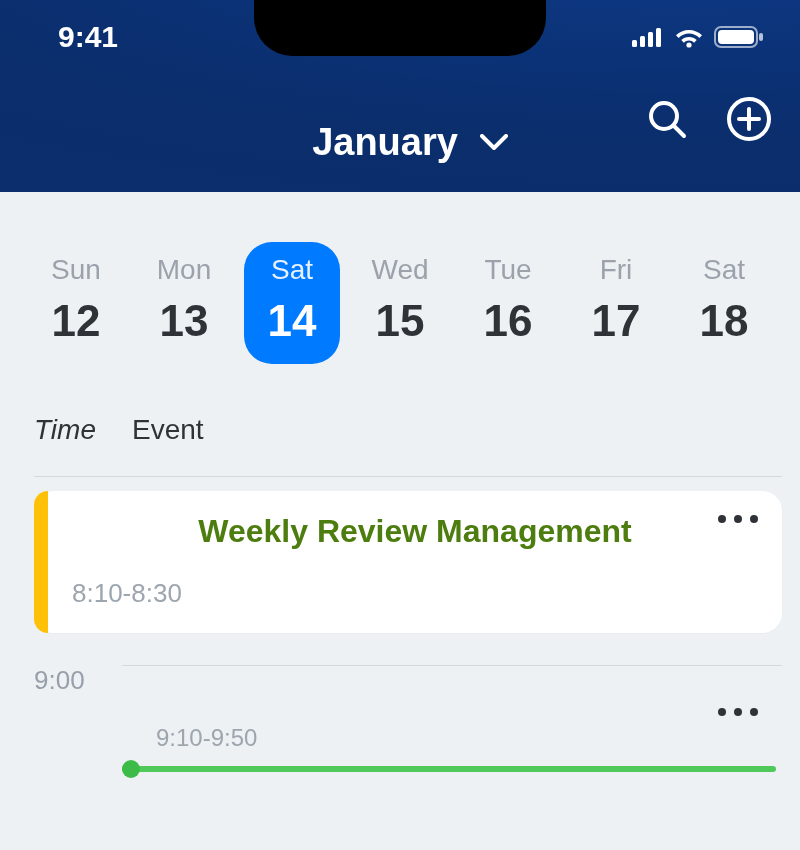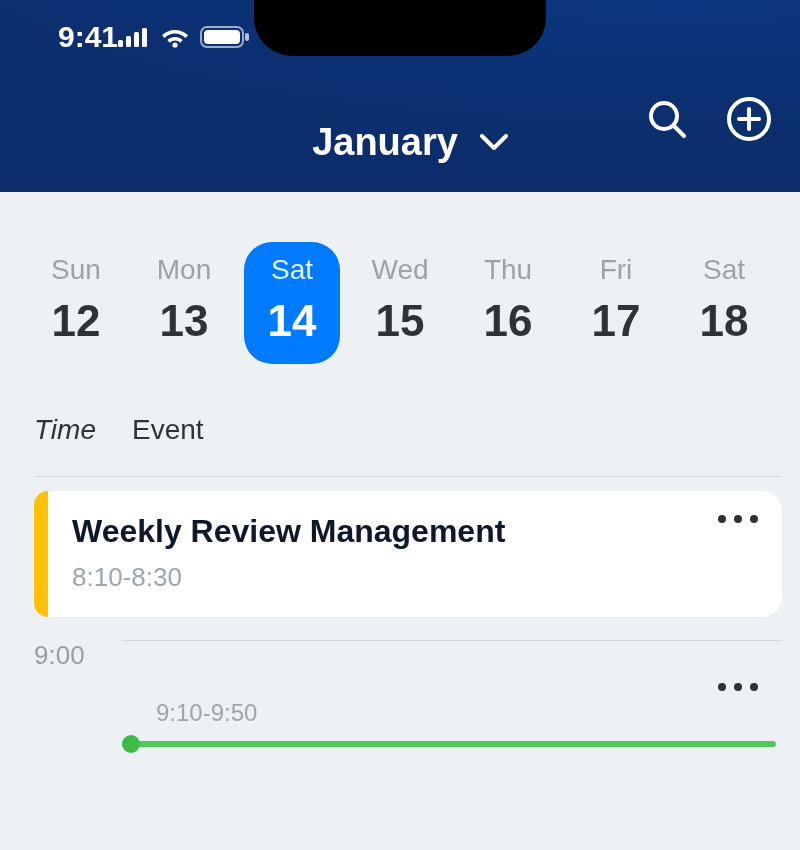--- a/index.html
+++ b/index.html
@@ -16,21 +16,21 @@
   .notch {
     position: absolute;
     top: 0; left: 50%; transform: translateX(-50%);
     width: 292px; height: 56px;
     background: #000;
     border-bottom-left-radius: 38px;
     border-bottom-right-radius: 38px;
   }
   .status-bar {
     position: absolute; top: 20px; left: 0; right: 0;
-    display: flex; justify-content: flex-start; align-items: center;
+    display: flex; justify-content: space-between; align-items: center;
     padding: 0 36px 0 58px;
     font-weight: 600; font-size: 30px;
   }
   .status-right { display: flex; align-items: center; gap: 10px; }
   .signal-icon, .wifi-icon, .battery-icon { display: inline-flex; }
   .signal-icon svg, .wifi-icon svg, .battery-icon svg { display:block; }
 
   .header-controls {
     position: absolute; left: 0; right: 0; bottom: 28px;
     display: flex; align-items: center;
@@ -81,21 +81,21 @@
   .slot-content { flex:1; }
 
   .event-card {
     background:#fff; border-radius:20px;
     display:flex; align-items:stretch;
     margin-top:14px; position:relative;
     box-shadow: 0 1px 0 rgba(0,0,0,0.02);
   }
   .event-accent { width:14px; background:#ffc107; border-top-left-radius:20px; border-bottom-left-radius:20px; }
   .event-body { padding: 22px 24px 24px 24px; flex:1; }
-  .event-title { font-size:32px; font-weight:800; color:#0f172a; margin-bottom:12px; }
+  .event-title { font-size:32px; font-weight:800; color:#4d7c0f; margin-bottom:28px;text-align:center; }
   .event-time { font-size:26px; color:#9da5ae; }
   .event-more { position:absolute; right:24px; top:24px; cursor:pointer; }
   .dots { display:flex; gap:8px; }
   .dots span { width:8px; height:8px; background:#2f3338; border-radius:50%; display:block; }
 
   .floating-more { display:flex; justify-content:flex-end; padding: 42px 24px 8px 0; }
 
   .slot2-body { padding: 0 0 0 34px; }
   .slot2-time { font-size:24px; color:#9da5ae; padding-bottom:14px; }
 
@@ -186,21 +186,21 @@
   </div>
   <div class="day-col selected">
     <div class="day-label">Sat</div>
     <div class="day-num">14</div>
   </div>
   <div class="day-col">
     <div class="day-label">Wed</div>
     <div class="day-num">15</div>
   </div>
   <div class="day-col">
-    <div class="day-label">Thu</div>
+    <div class="day-label">Tue</div>
     <div class="day-num">16</div>
   </div>
   <div class="day-col">
     <div class="day-label">Fri</div>
     <div class="day-num">17</div>
   </div>
   <div class="day-col">
     <div class="day-label">Sat</div>
     <div class="day-num">18</div>
   </div>
@@ -227,21 +227,21 @@
                 <span></span>
                 <span></span>
                 <span></span>
               </span>
           </span>
         </div>
       </div>
     </div>
   </div>
 
-  <div class="slot" style="margin-top:23px">
+  <div class="slot" style="margin-top:32px">
     <div class="slot-time">9:00</div>
     <div class="slot-content">
       <div class="rule" style="margin-left:0"></div>
 
       <div class="floating-more">
         <span>
           <span class="dots">
               <span></span>
               <span></span>
               <span></span>

